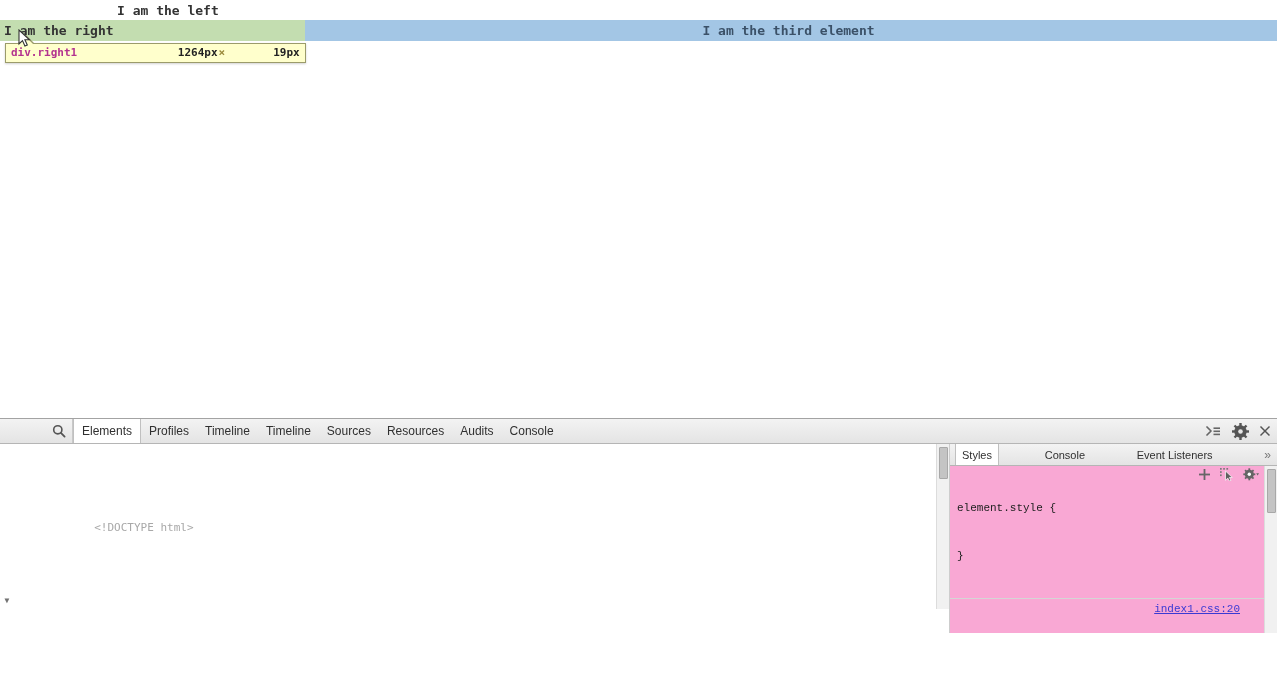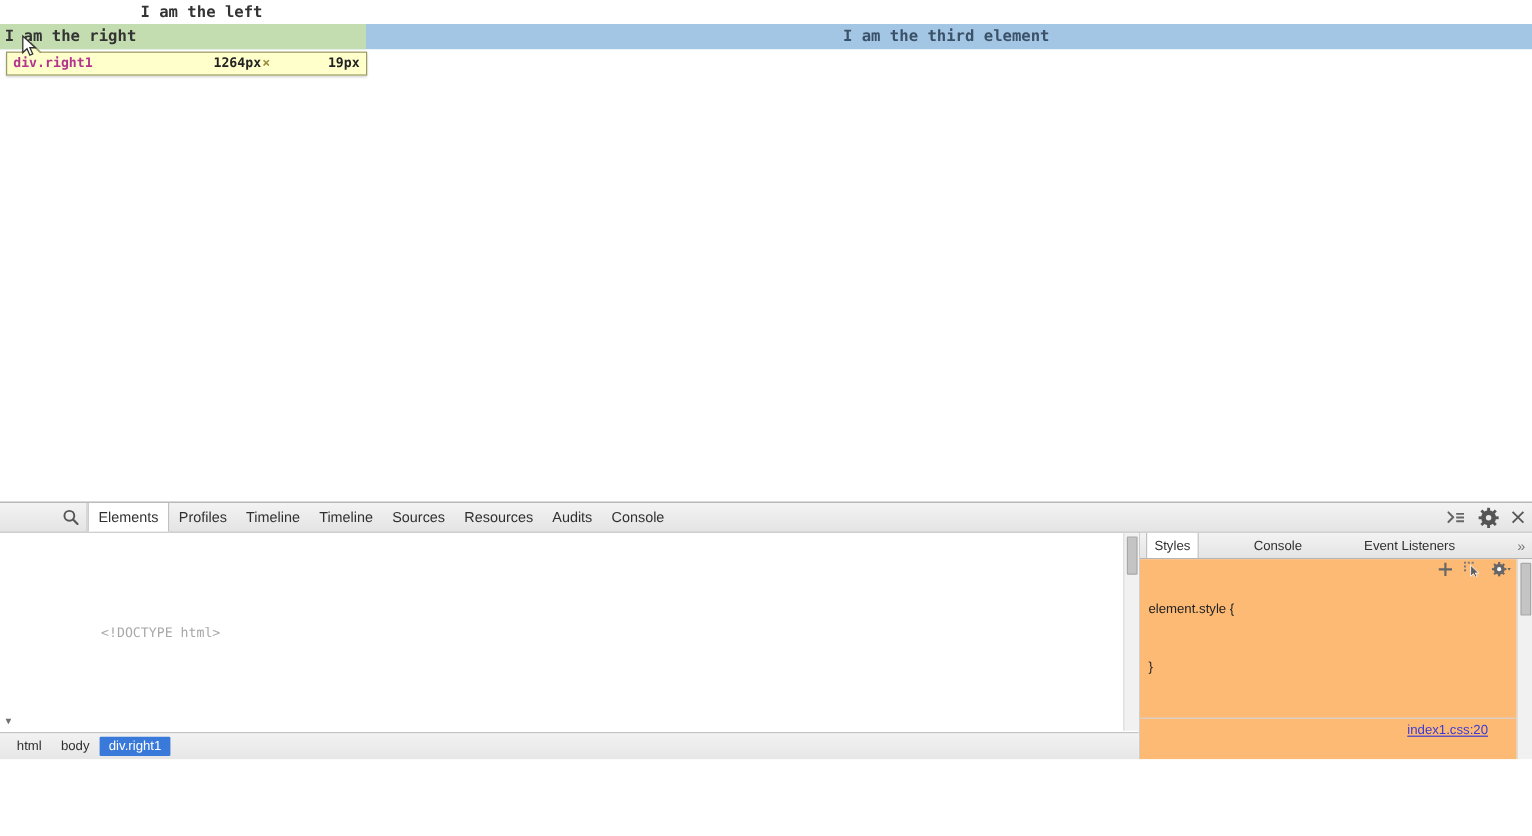--- a/index.html
+++ b/index.html
@@ -186,21 +186,21 @@
   #dom-tree {
     position: absolute;
     left: 0; top: 0; right: 13px; bottom: 24px;
     padding: 3px 0 0 0;
     font-family: "DejaVu Sans Mono", "Liberation Mono", monospace;
     font-size: 11px;
     line-height: 14.7px;
     overflow: hidden;
     white-space: pre;
   }
-  .dom-line { position: relative; height: 14.7px; padding-left: 6px; }
+  .dom-line { position: relative; height: 14.7px; padding-left: 16px; }
   .twisty {
     position: absolute;
     width: 10px; text-align: center;
     color: #727272;
     font-size: 8px;
     cursor: pointer;
   }
   .doctype { color: #a8a8a8; }
   .tag { color: #881280; }
 
@@ -268,24 +268,24 @@
     background: #ffffff;
     border-left: 1px solid #c0c0c0;
     border-right: 1px solid #c0c0c0;
   }
   .st-more { color: #777; padding: 0 6px; display:flex; align-items:center; cursor:pointer; }
 
   #styles-content {
     position: absolute;
     left: 0; top: 22px; right: 13px; bottom: 0;
     overflow: hidden;
-    font-family: Liberation Sans, sans-serif;
+    font-family: Liberation Mono, monospace;
     font-size: 11px;
     line-height: 16px;
-    background: #fdba74;
+    background: #f9a8d4;
   }
   .rule {
     position: relative;
     border-bottom: 1px solid #d5d5d5;
     padding: 2px 4px 2px 7px;
     white-space: pre;
   }
   .rule .origin {
     position: absolute;
     right: 24px; top: 2px;
@@ -452,31 +452,20 @@
         
         
         
         
       </div>
 
       <div id="dom-scrollbar">
         <div id="dom-scroll-thumb"></div>
       </div>
 
-      <div id="crumbs">
-        <div class="crumb">
-          <span>html</span>
-        </div>
-        <div class="crumb">
-          <span>body</span>
-        </div>
-        <div class="crumb active">
-          <span>div.right1</span>
-        </div>
-      </div>
     </div>
 
     <div id="styles-pane">
 
       <div id="styles-tabs">
         <div class="st-tab active">
           <span>Styles</span>
         </div>
         <div class="st-tab">
           <span>Console</span>

